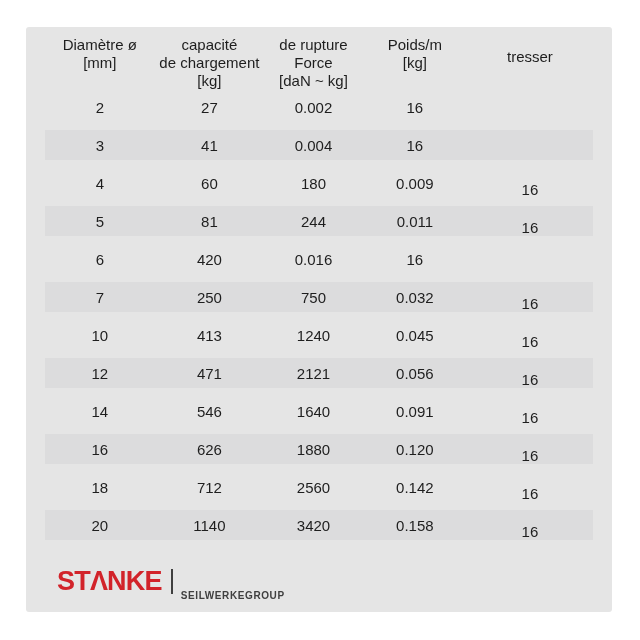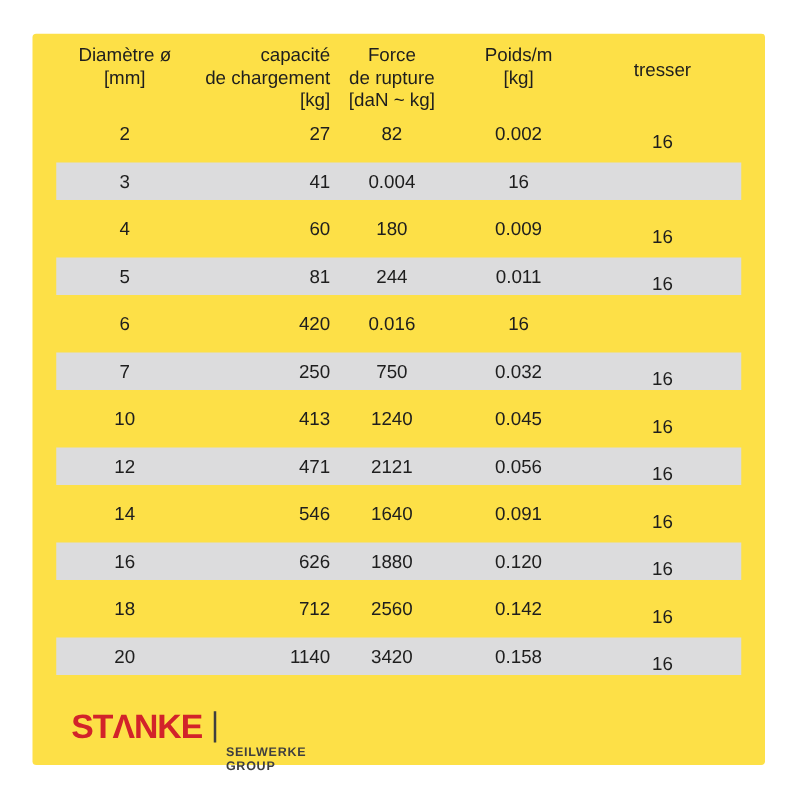--- a/index.html
+++ b/index.html
@@ -8,21 +8,21 @@
     width: 640px; height: 640px;
     background: #ffffff;
     font-family: "Liberation Sans", sans-serif;
     position: relative;
     overflow: hidden;
   }
   .card {
     position: absolute;
     left: 26px; top: 27px;
     width: 586px; height: 585px;
-    background: #fde047;
+    background: #e5e5e5;
     border-radius: 3px;
   }
   
   .thead {
     display: flex;
     margin: 0 19px;
     padding-top: 9px;
     height: 61px;
   }
   .hcell {
@@ -40,48 +40,48 @@
     margin: 4px 19px;
   }
   .row.striped { background: #dcdcdd; }
   .cell {
     text-align: center;
     font-size: 15px;
     color: #1e1e1e;
   }
   
   .thead > .hcell:nth-child(1), .row > .cell:nth-child(1) { width: 20%; }
-  .thead > .hcell:nth-child(2), .row > .cell:nth-child(2) { width: 20%; text-align: right; }
+  .thead > .hcell:nth-child(2), .row > .cell:nth-child(2) { width: 20%; }
   .thead > .hcell:nth-child(3), .row > .cell:nth-child(3) { width: 18%; }
   .thead > .hcell:nth-child(4), .row > .cell:nth-child(4) { width: 19%; }
   .thead > .hcell:nth-child(5), .row > .cell:nth-child(5) { width: 23%; margin-top: 12px; }
   
   .logo {
     position: absolute;
     left: 31px; top: 542px;
     display: flex;
-    align-items: flex-start;
+    align-items: center;
     height: 25px;
   }
   .logo-brand {
     font-size: 27px;
     font-weight: 700;
     letter-spacing: -0.8px;
     line-height: 25px;
     color: #d2232a;
   }
   .logo-divider {
     width: 2px;
     background: #3f3f3f;
     margin: 0 8px 0 9px;
     align-self: stretch;
   }
   .logo-sub {
     display: flex;
-    flex-direction: column;
+    flex-direction: row;
     justify-content: center;
     margin-top: 28px;
   }
   .logo-sub span {
     font-size: 10px;
     font-weight: 700;
     letter-spacing: 0.6px;
     line-height: 11px;
     color: #3f3f3f;
     white-space: nowrap;
@@ -95,37 +95,36 @@
       <div class="hcell">
         <div>Diamètre ø</div>
         <div>[mm]</div>
       </div>
       <div class="hcell">
         <div>capacité</div>
         <div>de chargement</div>
         <div>[kg]</div>
       </div>
       <div class="hcell">
+        <div>de rupture</div>
         <div>Force</div>
-        <div>de rupture</div>
         <div>[daN ~ kg]</div>
       </div>
       <div class="hcell">
         <div>Poids/m</div>
         <div>[kg]</div>
       </div>
       <div class="hcell">
         <div>tresser</div>
       </div>
     </div>
   <div class="tbody">
       <div class="row">
         <span class="cell">2</span>
         <span class="cell">27</span>
-        <span class="cell">82</span>
         <span class="cell">0.002</span>
         <span class="cell">16</span>
       </div>
       <div class="row striped">
         <span class="cell">3</span>
         <span class="cell">41</span>
         <span class="cell">0.004</span>
         <span class="cell">16</span>
       </div>
       <div class="row">

